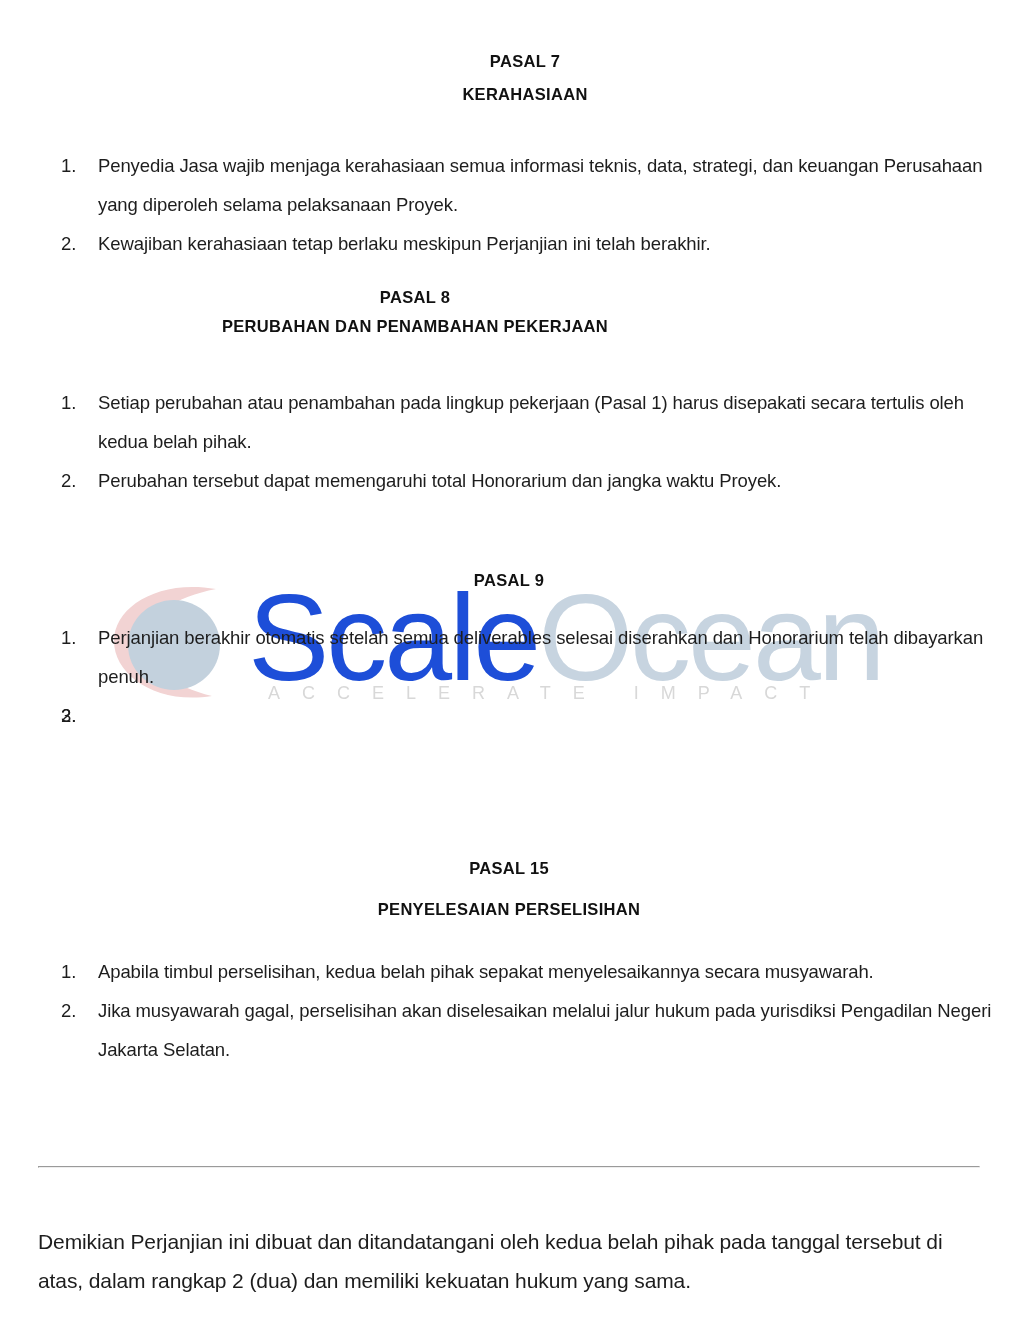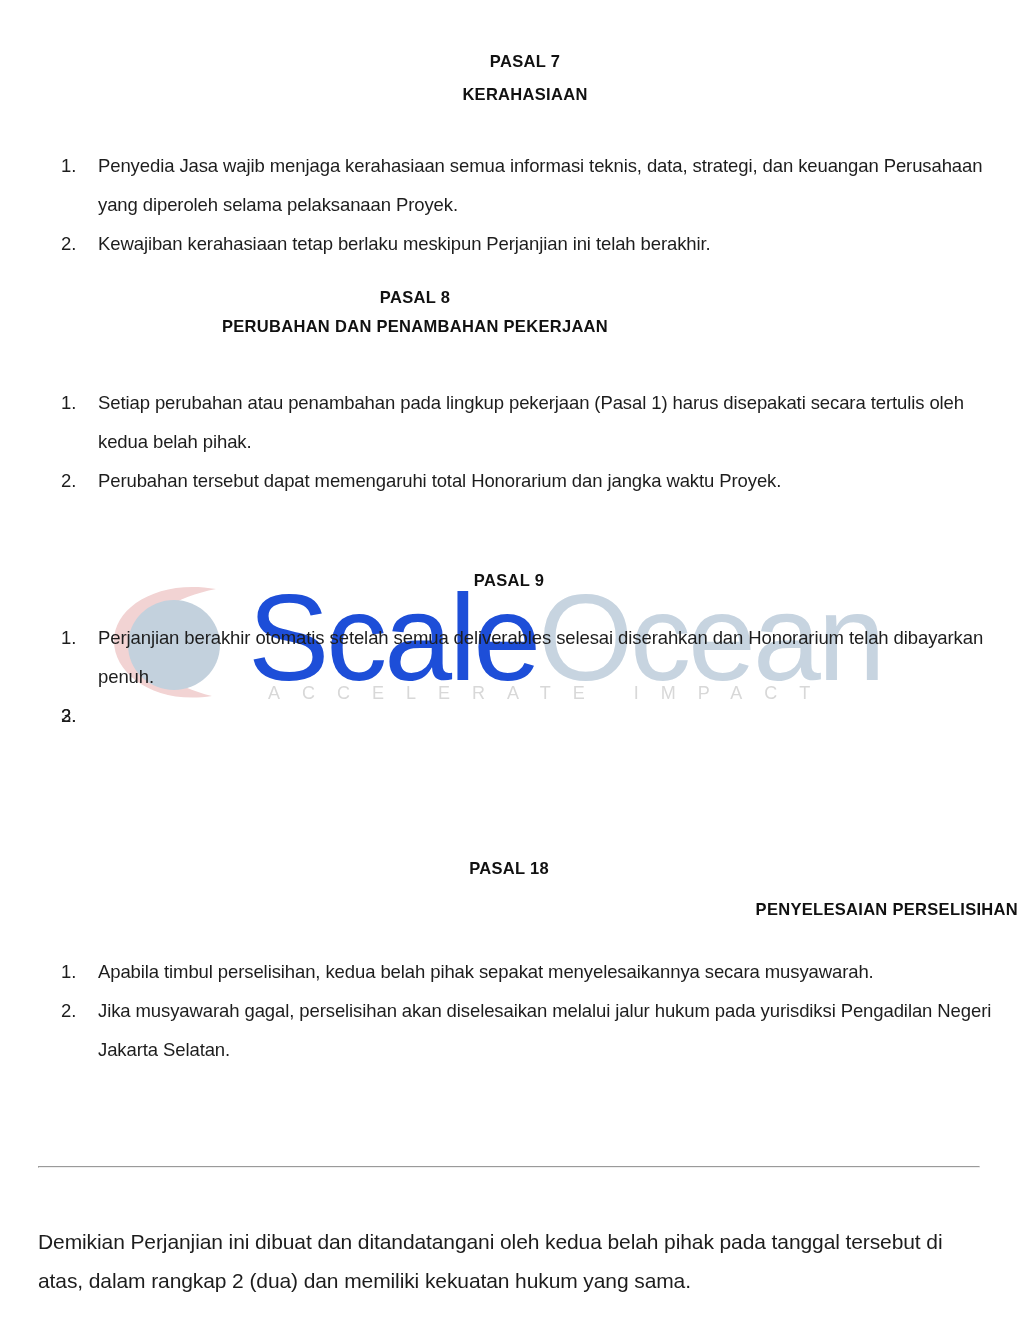--- a/index.html
+++ b/index.html
@@ -143,21 +143,21 @@
 
   #pasal8      { position: absolute; left: 0;  top: 288px; width: 830px; }
   #pasal8-t    { margin-top: 10px; }
   #pasal8-list { position: absolute; left: 0;  top: 383px; width: 1018px; }
 
   #pasal9      { position: absolute; left: 0;  top: 525px; width: 1018px; margin-top: 46px; }
   #pasal9-t    { margin-top: 22px; }
   #pasal9-list { position: absolute; left: 0;  top: 618px; width: 1018px; }
 
   #pasal10      { position: absolute; left: 0;  top: 859px; width: 1018px; }
-  #pasal10-t    { margin-top: 22px; text-align: right; }
+  #pasal10-t    { margin-top: 22px; }
   #pasal10-list { position: absolute; left: 0;  top: 952px; width: 1018px; }
 </style>
 </head>
 <body>
 
 <div class="watermark">
 
   <svg class="wm-logo" viewBox="0 0 135 120">
     <path d="M104 6 C 46 -4, 2 24, 2 58 C 2 92, 44 122, 100 113 C 62 104, 34 84, 34 58 C 34 32, 64 14, 104 6 Z" fill="#f2d3d3"></path>
     <ellipse cx="62" cy="62" rx="46" ry="45" fill="#c3d1dd"></ellipse>
@@ -210,21 +210,21 @@
     </li>
     <li>
       <span class="num">2.</span>
     </li>
     <li>
       <span class="num">3.</span>
     </li>
   </ol>
 
   <div class="clause" id="pasal10">
-    <div class="clause-head">PASAL 18</div>
+    <div class="clause-head">PASAL 15</div>
     <div class="clause-title" id="pasal10-t">PENYELESAIAN PERSELISIHAN</div>
   </div>
   <ol class="items" id="pasal10-list">
     <li>
       <span class="num">1.</span>
       <span>Apabila timbul perselisihan, kedua belah pihak sepakat menyelesaikannya secara musyawarah.</span>
     </li>
     <li>
       <span class="num">2.</span>
       <span>Jika musyawarah gagal, perselisihan akan diselesaikan melalui jalur hukum pada yurisdiksi Pengadilan Negeri Jakarta Selatan.</span>

